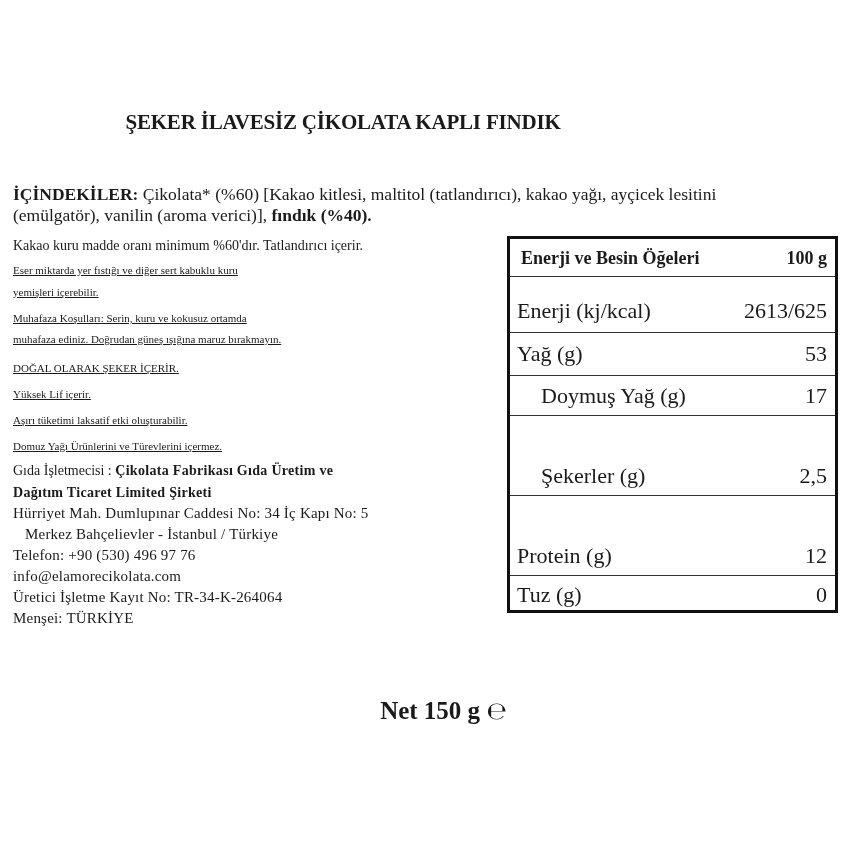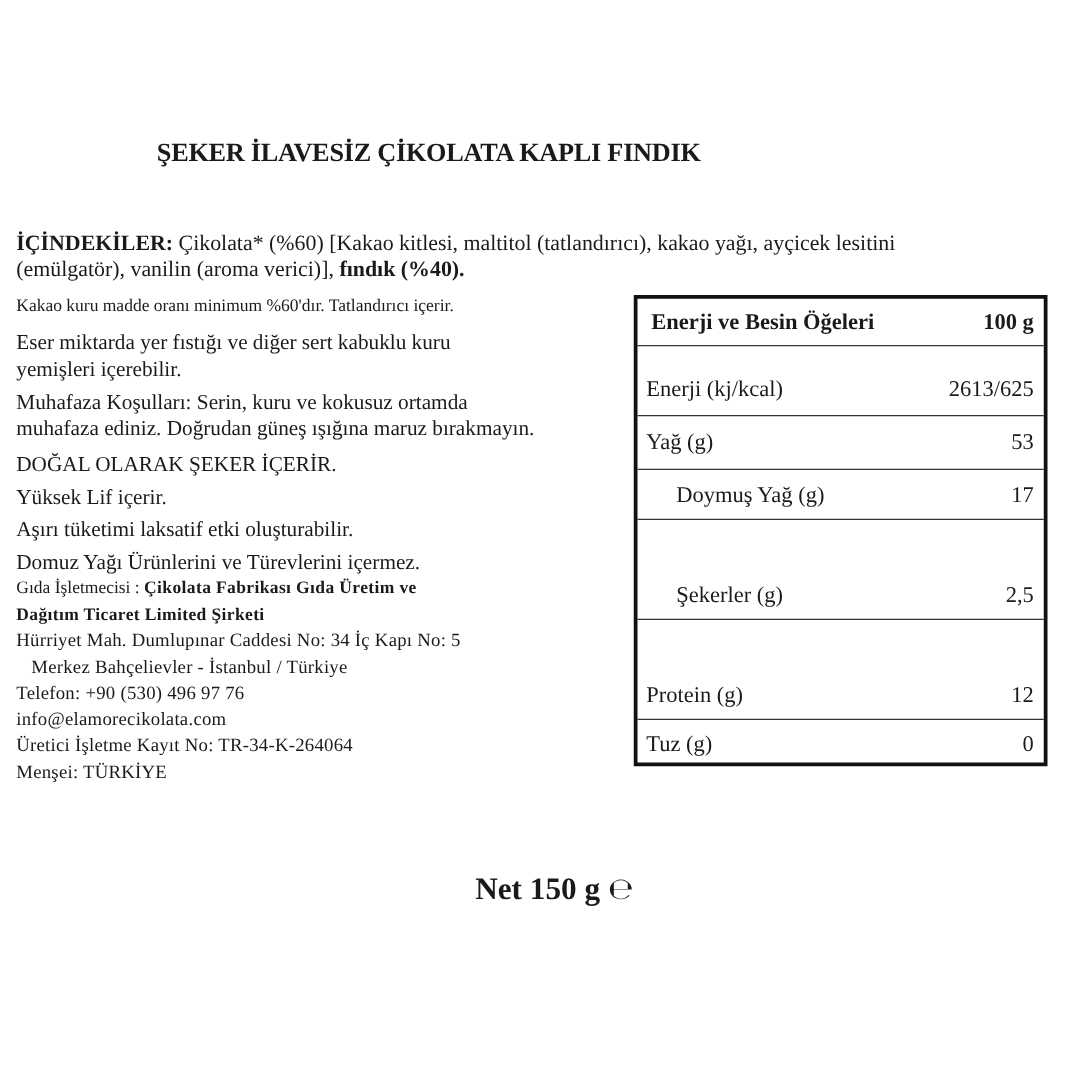--- a/index.html
+++ b/index.html
@@ -9,34 +9,34 @@
     color: #1a1a1a;
   }
   .abs { position: absolute; white-space: nowrap; }
   .title {
     left: 0; width: 686px; top: 110px; text-align: center;
     font-weight: bold; font-size: 21px; letter-spacing: -0.2px;
   }
   .ingredients { left: 13px; top: 184px; font-size: 17.5px; line-height: 21px; }
   .ingredients b { font-weight: bold; }
   .small { font-size: 14px; }
-  .med { font-size: 17px; }
+  .med { font-size: 11px; text-decoration: underline; }
   .line { left: 13px; }
   .business { font-size: 14px; }
   .business b { font-weight: bold; letter-spacing: 0.3px; }
   .address { font-size: 15px; letter-spacing: 0.2px; }
 
   .nut-table {
     position: absolute; left: 507px; top: 236px; width: 331px; height: 377px;
     border: 3px solid #111; box-sizing: border-box;
   }
   .nut-row {
     position: absolute; left: 0; right: 0;
     border-bottom: 1.5px solid #333; box-sizing: border-box;
-    font-size: 18px;
+    font-size: 22px;
   }
   .nut-row:last-child { border-bottom: none; }
   .nut-row .lbl { position: absolute; left: 7px; top: 50%; transform: translateY(-50%); }
   .nut-row .lbl.indent { left: 31px; }
   .nut-row .val { position: absolute; right: 8px; top: 50%; transform: translateY(-50%); }
   .nut-row.head { font-weight: bold; font-size: 18px; }
   .nut-row.head .lbl { left: 11px; }
 
   .net {
     left: 16px; width: 855px; top: 697px; text-align: center;

